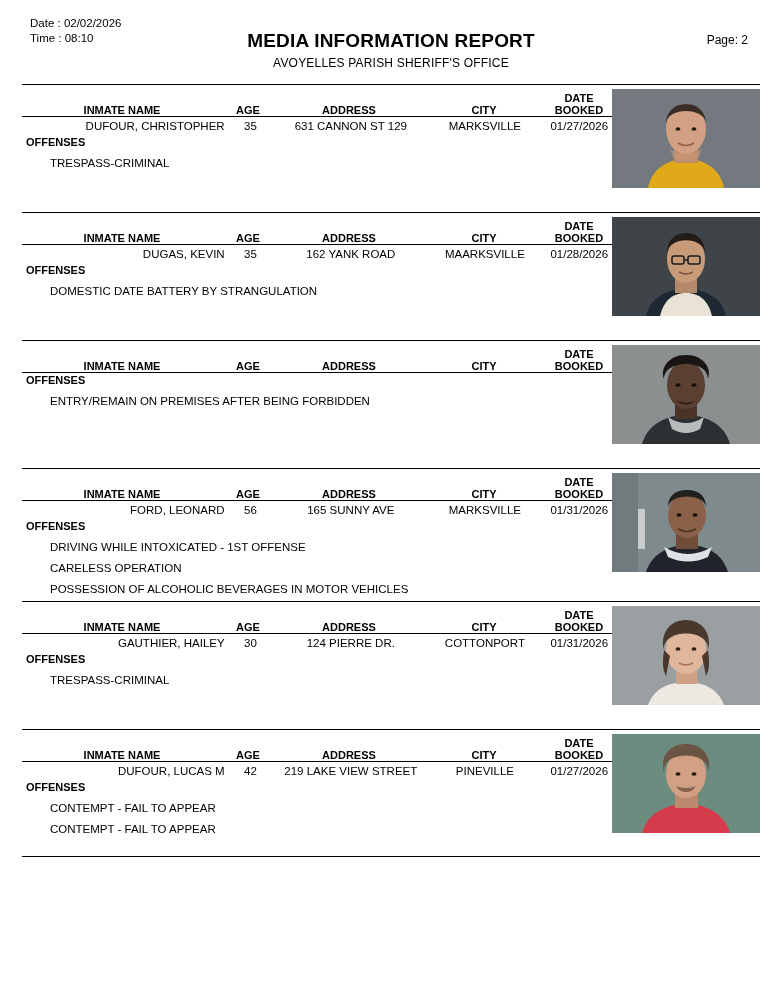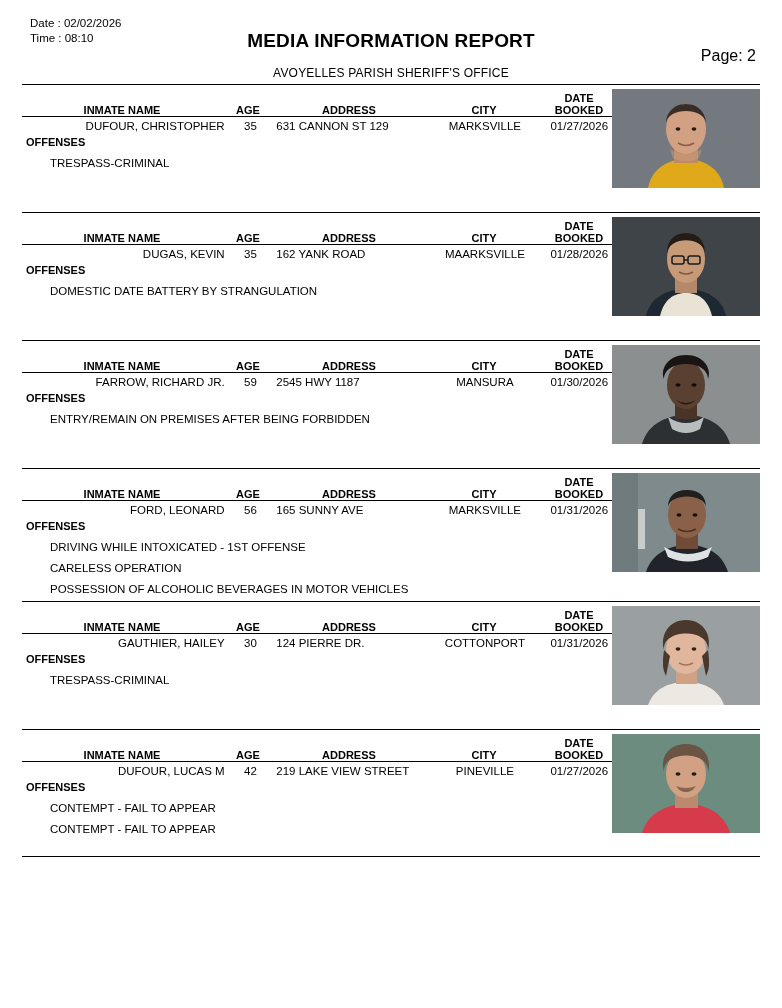--- a/index.html
+++ b/index.html
@@ -40,29 +40,28 @@
   .hdr-center {
     text-align: center;
   }
   .hdr-title {
     font-size: 19px;
     font-weight: bold;
     letter-spacing: 0.2px;
   }
   .hdr-sub {
     font-size: 12px;
-    margin-top: 14px;
+    margin-top: 4px;
     letter-spacing: 0.2px;
   }
   .hdr-right {
     position: absolute;
-    right: 4px;
+    right: 12px;
     top: 33px;
-    font-size: 16px;
-    margin-top: 14px;
+    font-size: 12px;
   }
 
   
   .records {
     position: relative;
     margin-top: 12px;
   }
   .record {
     position: relative;
     border-top: 1.5px solid #000;
@@ -94,21 +93,21 @@
 
   .col-row {
     display: flex;
     font-size: 11.5px;
     align-items: baseline;
     margin-top: 3px;
     padding-bottom: 3px;
   }
   .col-row .c-name   { width: 200px; text-align: right; padding-left: 4px; }
   .col-row .c-age    { width: 52px;  text-align: center; }
-  .col-row .c-addr   { width: 150px; text-align: left; }
+  .col-row .c-addr   { width: 150px; text-align: center; }
   .col-row .c-city   { width: 120px; text-align: center; }
   .col-row .c-date   { width: 70px;  text-align: center; }
 
   .underline {
     border-bottom: 1px solid #000;
     width: 592px;
     margin-top: 0px;
   }
 
   .offenses-label {
@@ -238,27 +237,20 @@
           <div class="c-name">INMATE NAME</div>
           <div class="c-age">AGE</div>
           <div class="c-addr">ADDRESS</div>
           <div class="c-city">CITY</div>
           <div class="c-date">
             <div>DATE</div>
             <div>BOOKED</div>
           </div>
         </div>
         <div class="underline"></div>
-        <div class="col-row">
-          <div class="c-name">FARROW, RICHARD  JR.</div>
-          <div class="c-age">59</div>
-          <div class="c-addr">2545 HWY 1187</div>
-          <div class="c-city">MANSURA</div>
-          <div class="c-date">01/30/2026</div>
-        </div>
         <div class="offenses-label">OFFENSES</div>
         <div class="offense">ENTRY/REMAIN ON PREMISES AFTER BEING FORBIDDEN</div>
       </div>
       <div class="mug">
         <svg width="148" height="99" viewBox="0 0 148 99" xmlns="http://www.w3.org/2000/svg">
           <rect width="148" height="99" fill="#8b8f90"></rect>
           <path d="M30 99 C36 78 56 70 74 70 C92 70 112 78 118 99 Z" fill="#2d3033"></path>
           <path d="M56 72 q18 12 36 0 l-4 12 q-14 8 -28 0 Z" fill="#b9bcbd"></path>
           <rect x="63" y="58" width="22" height="16" fill="#4a3327"></rect>
           <ellipse cx="74" cy="40" rx="19" ry="24" fill="#5a4031"></ellipse>

